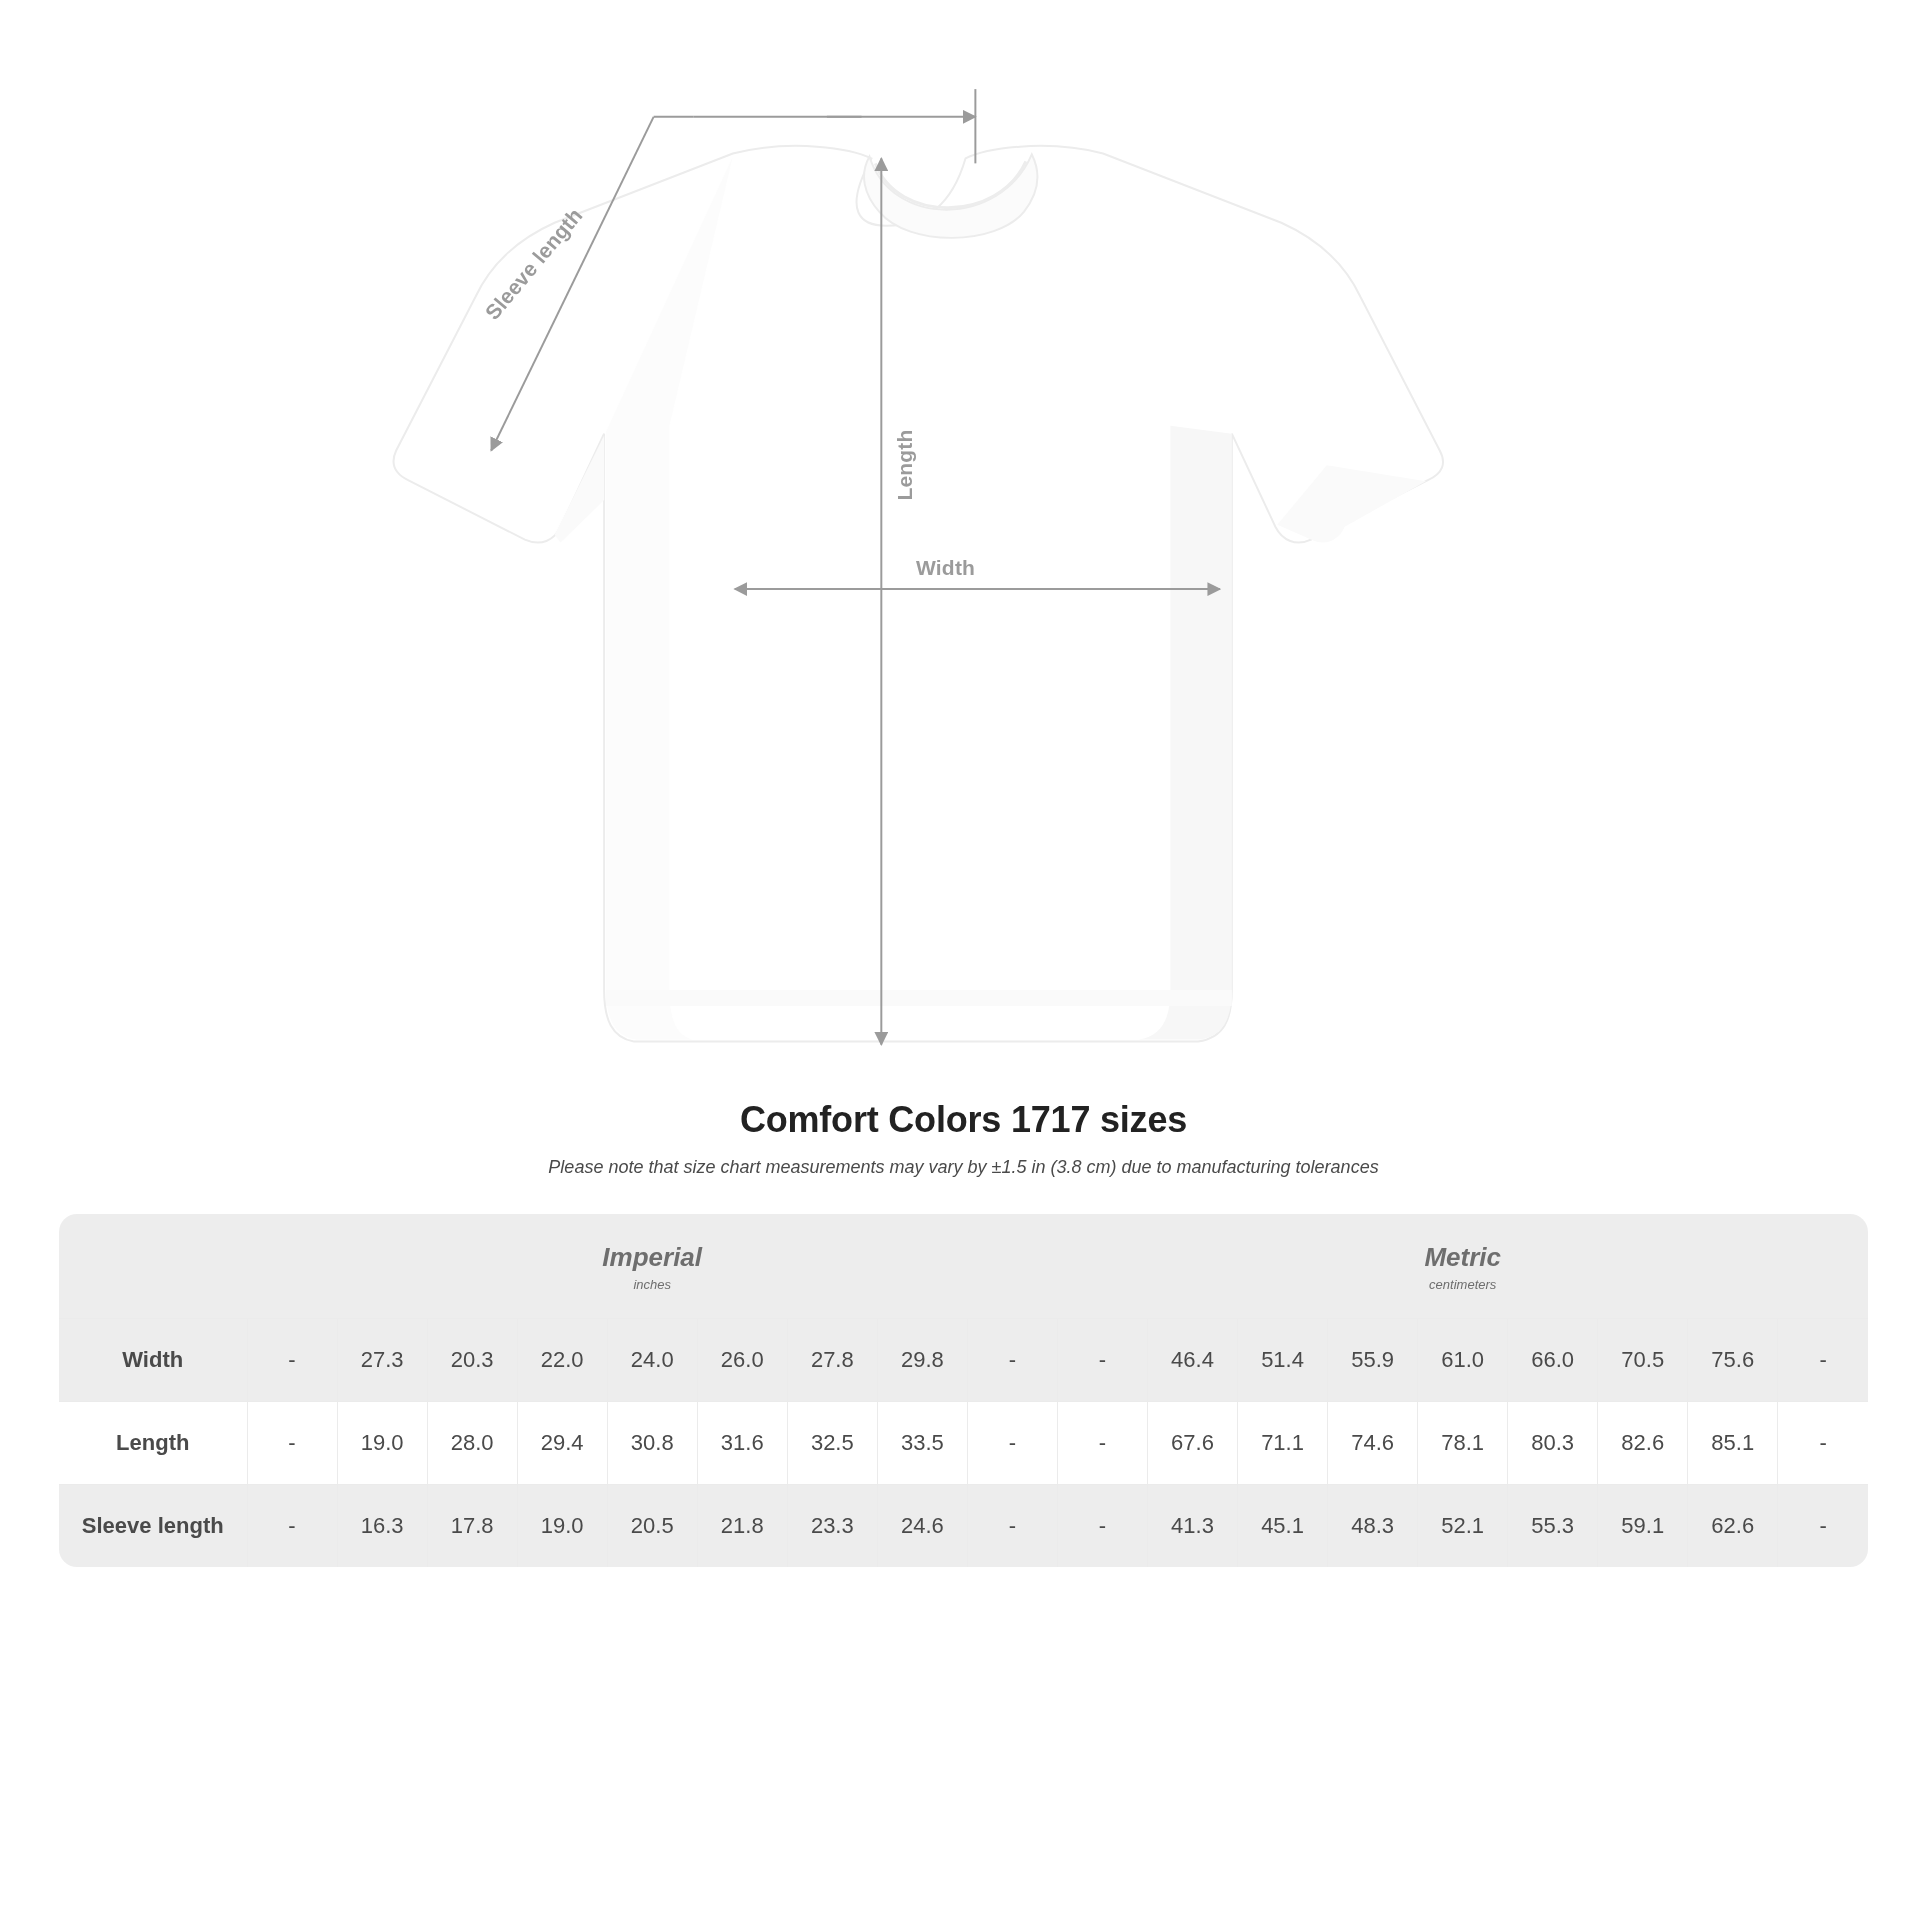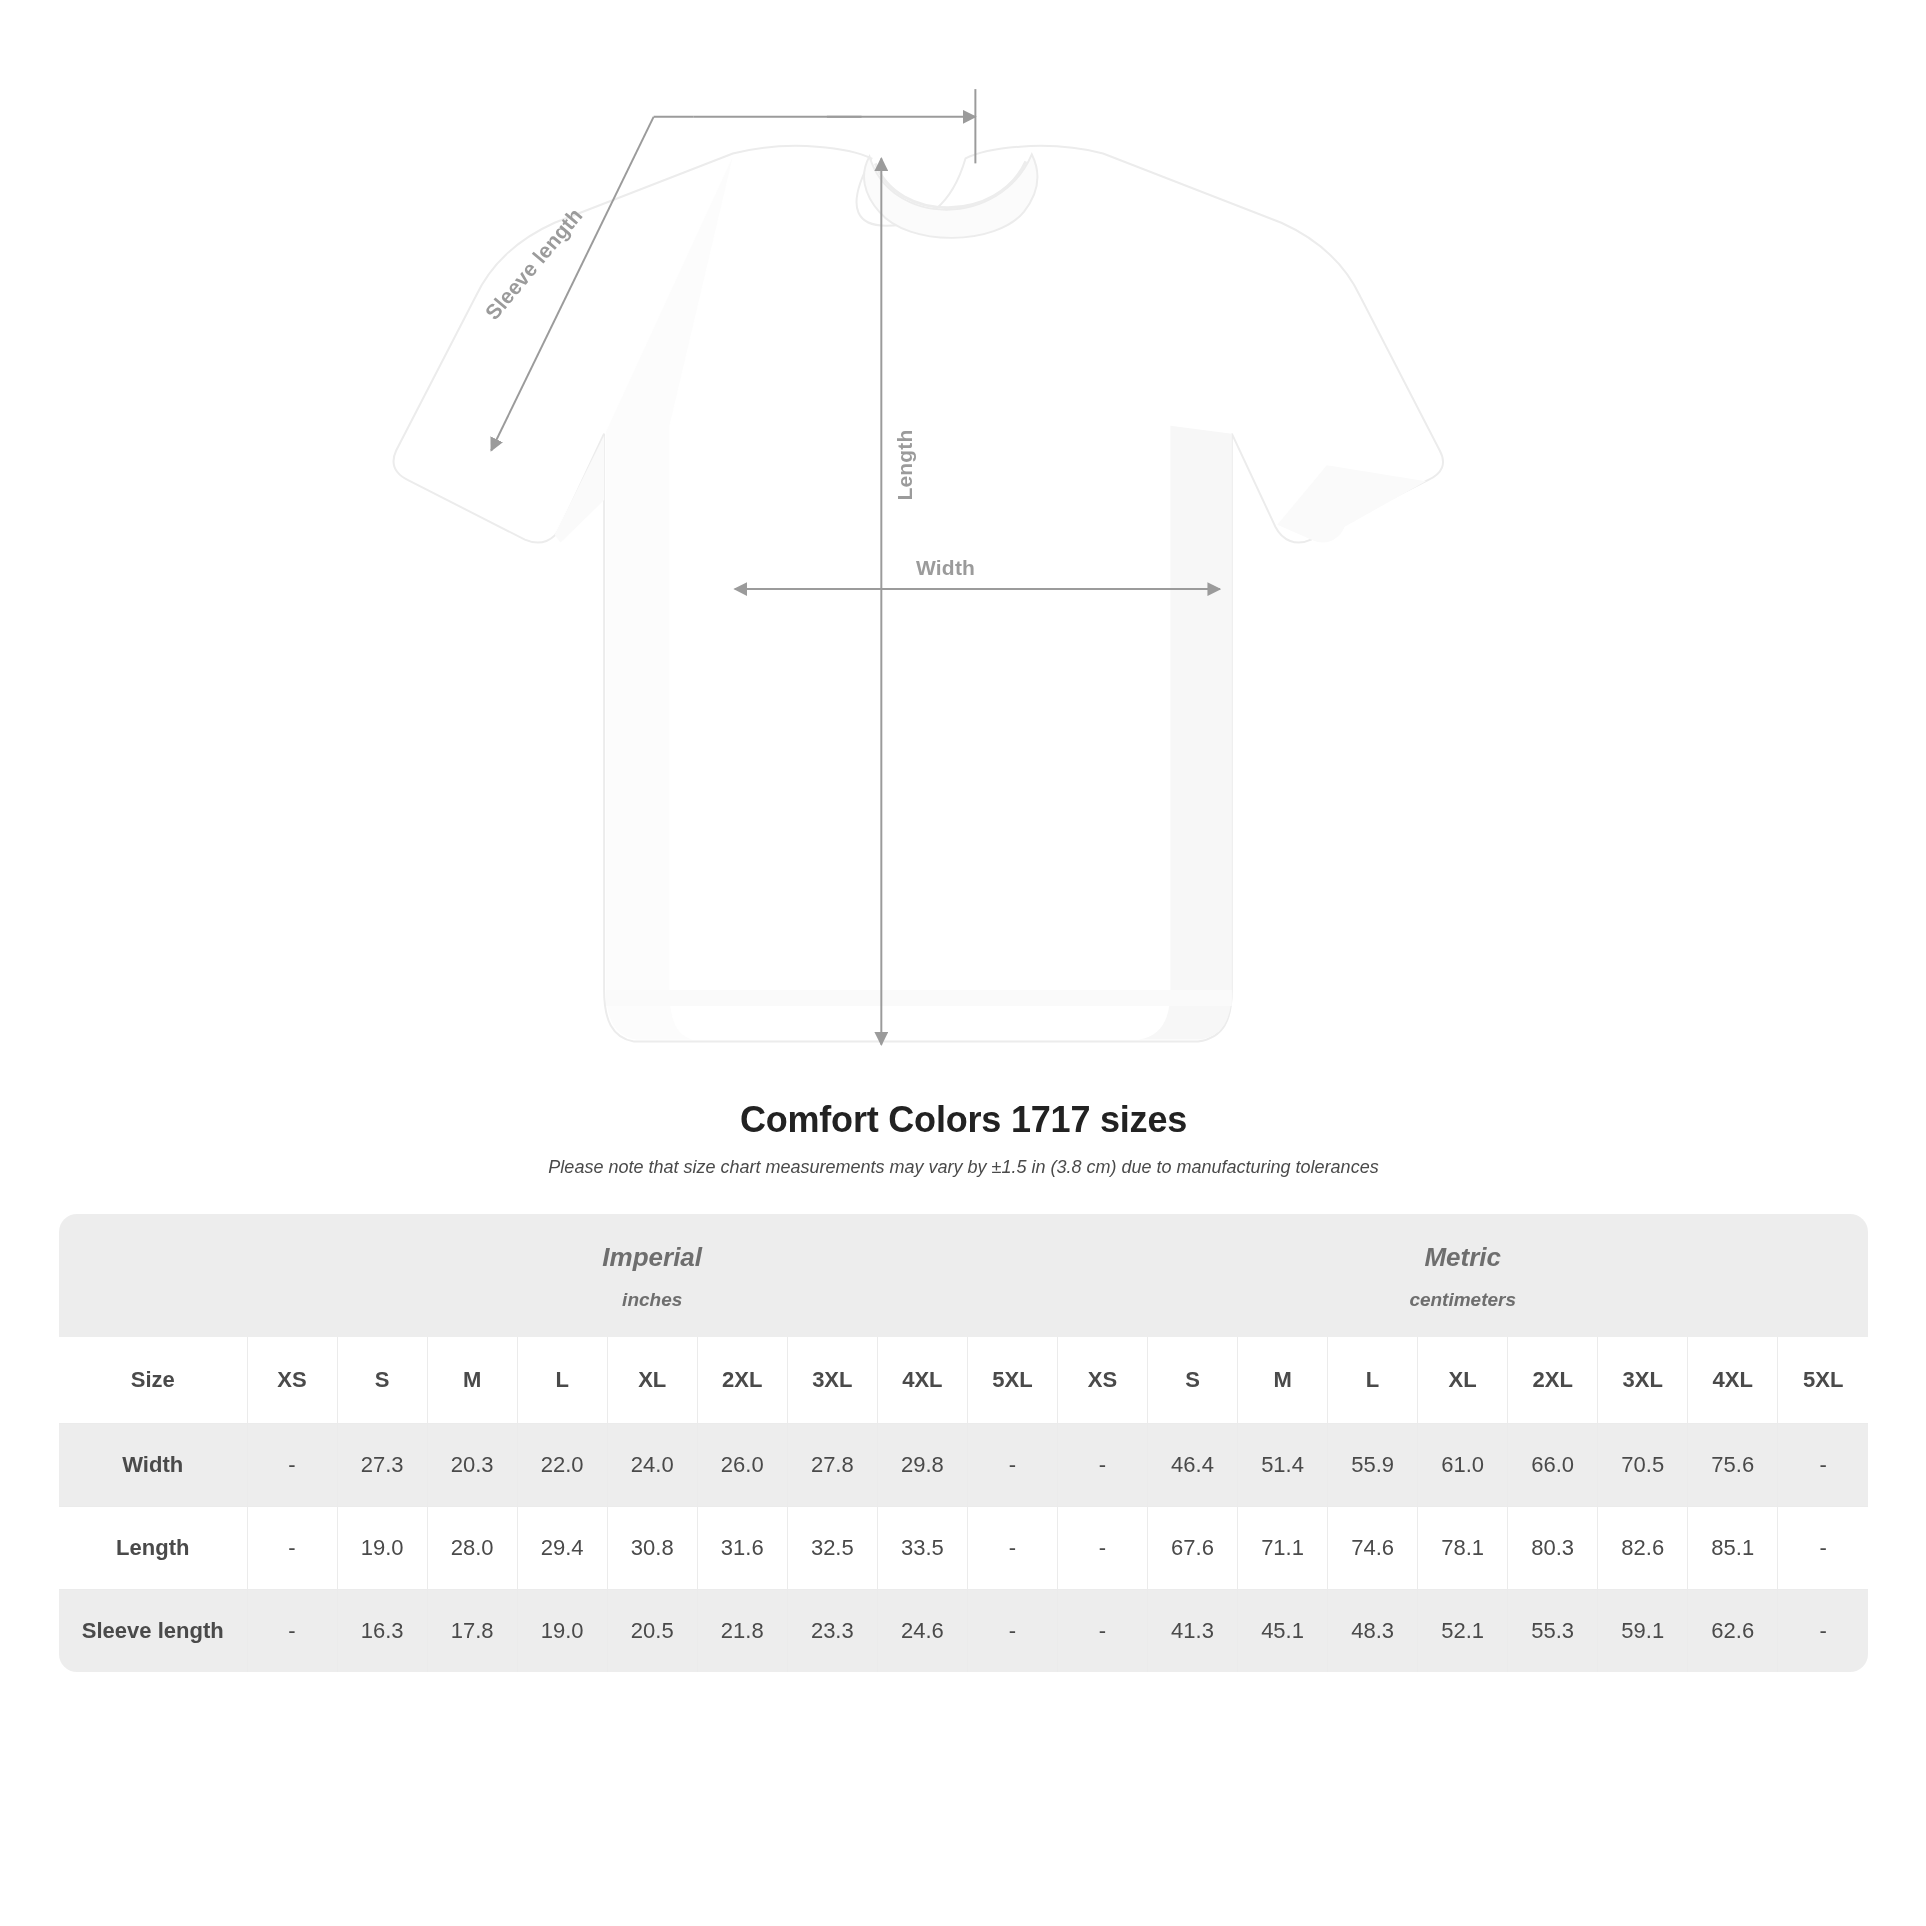--- a/index.html
+++ b/index.html
@@ -87,25 +87,24 @@
     padding: 28px 0 26px 0;
     border: none;
   }
   .unit-name {
     font-size: 26px;
     font-weight: bold;
     font-style: italic;
     color: #6e6e6e;
   }
   .unit-sub {
-    font-size: 19px;
+    font-size: 13px;
     font-style: italic;
     color: #6e6e6e;
-    margin-top: 16px;
-    font-weight: bold;
+    margin-top: 4px;
   }
   thead .size-row td {
     background: #ffffff;
     text-align: center;
     font-size: 22px;
     font-weight: bold;
     color: #4a4a4a;
     padding: 30px 0;
     border-right: 1px solid #ebebeb;
   }
@@ -242,41 +241,20 @@
         <td></td>
         <td colspan="9">
           <div class="unit-name">Imperial</div>
           <div class="unit-sub">inches</div>
         </td>
         <td colspan="9">
           <div class="unit-name">Metric</div>
           <div class="unit-sub">centimeters</div>
         </td>
       </tr>
-      <tr class="size-row" id="size-header-row">
-          <td>Size</td>
-          <td>XS</td>
-          <td>S</td>
-          <td>M</td>
-          <td>L</td>
-          <td>XL</td>
-          <td>2XL</td>
-          <td>3XL</td>
-          <td>4XL</td>
-          <td>5XL</td>
-          <td>XS</td>
-          <td>S</td>
-          <td>M</td>
-          <td>L</td>
-          <td>XL</td>
-          <td>2XL</td>
-          <td>3XL</td>
-          <td>4XL</td>
-          <td>5XL</td>
-        </tr>
     </thead>
     <tbody id="table-body">
         <tr class="odd">
           <td class="rowhead">Width</td>
           <td>-</td>
           <td>27.3</td>
           <td>20.3</td>
           <td>22.0</td>
           <td>24.0</td>
           <td>26.0</td>

